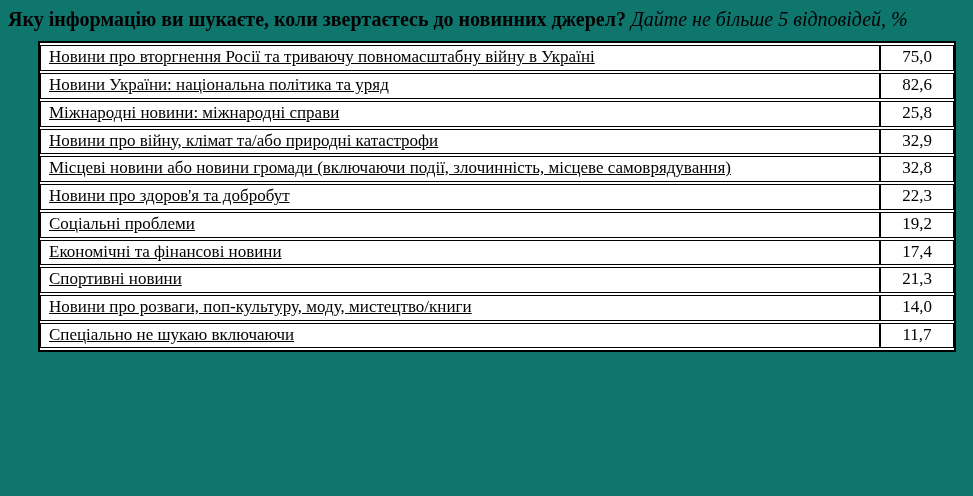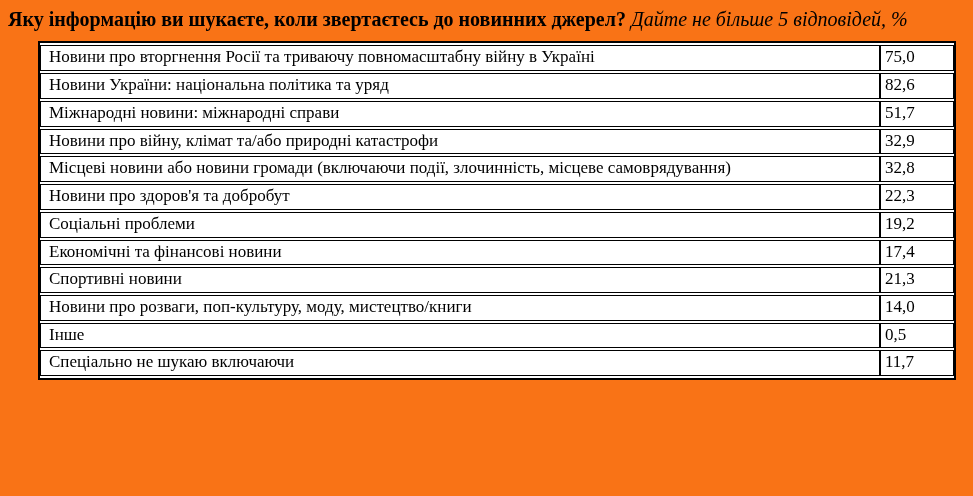--- a/index.html
+++ b/index.html
@@ -4,21 +4,21 @@
 <style>
   html, body {
     margin: 0;
     padding: 0;
     background: #ffffff;
   }
   .page {
     position: relative;
     width: 973px;
     height: 496px;
-    background: #f97316;
+    background: #0f766e;
     font-family: "Liberation Serif", "DejaVu Serif", serif;
     color: #000000;
     overflow: hidden;
   }
   .title-block {
     margin: 6px 18px 9px 8px;
     width: 945px;
     font-size: 20px;
     line-height: 1.32;
     text-align: justify;
@@ -41,25 +41,26 @@
     table-layout: fixed;
   }
   td {
     border: 1px solid #000000;
     line-height: 1.22;
     vertical-align: middle;
   }
   td.label-cell {
     padding: 1px 10px 2px 8px;
     text-align: justify;
+    text-decoration: underline;
   }
   td.value-cell {
     width: 64px;
     padding: 1px 4px 2px 4px;
-    text-align: left;
+    text-align: center;
   }
 </style>
 </head>
 <body>
 
 <div class="page">
   <div class="title-block">
     <span class="title-question">Яку інформацію ви шукаєте, коли звертаєтесь до новинних джерел?</span>
     <span class="title-note">Дайте не більше 5 відповідей, %</span>
   </div>
@@ -69,21 +70,21 @@
         <tr>
           <td class="label-cell">Новини про вторгнення Росії та триваючу повномасштабну війну в Україні</td>
           <td class="value-cell">75,0</td>
         </tr>
         <tr>
           <td class="label-cell">Новини України: національна політика та уряд</td>
           <td class="value-cell">82,6</td>
         </tr>
         <tr>
           <td class="label-cell">Міжнародні новини: міжнародні справи</td>
-          <td class="value-cell">51,7</td>
+          <td class="value-cell">25,8</td>
         </tr>
         <tr>
           <td class="label-cell">Новини про війну, клімат та/або природні катастрофи</td>
           <td class="value-cell">32,9</td>
         </tr>
         <tr>
           <td class="label-cell">Місцеві новини або новини громади (включаючи події, злочинність, місцеве самоврядування)</td>
           <td class="value-cell">32,8</td>
         </tr>
         <tr>
@@ -100,22 +101,18 @@
         </tr>
         <tr>
           <td class="label-cell">Спортивні новини</td>
           <td class="value-cell">21,3</td>
         </tr>
         <tr>
           <td class="label-cell">Новини про розваги, поп-культуру, моду, мистецтво/книги</td>
           <td class="value-cell">14,0</td>
         </tr>
         <tr>
-          <td class="label-cell">Інше</td>
-          <td class="value-cell">0,5</td>
-        </tr>
-        <tr>
           <td class="label-cell">Спеціально не шукаю включаючи</td>
           <td class="value-cell">11,7</td>
         </tr>
       </tbody>
   </table>
 </div>
 
 </body></html>

